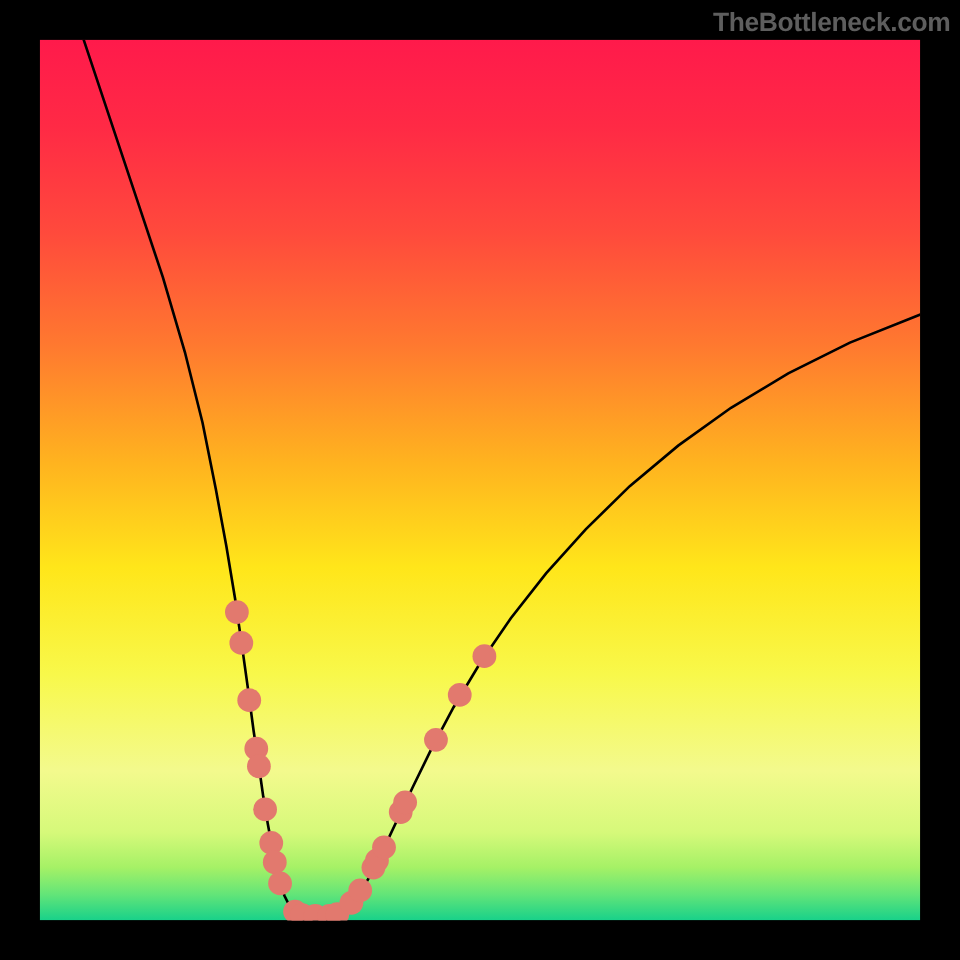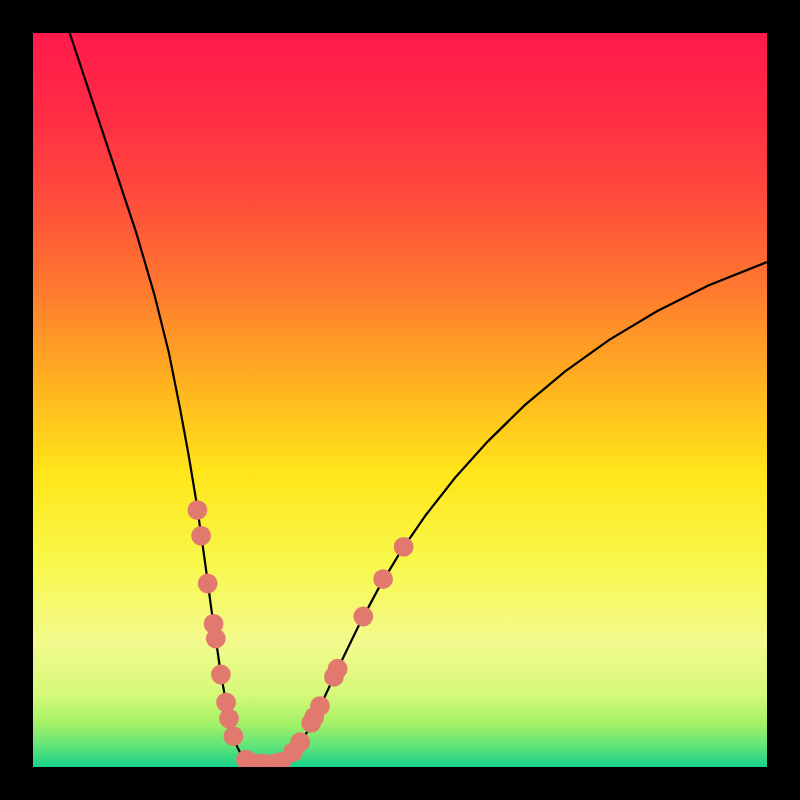--- a/index.html
+++ b/index.html
@@ -107,13 +107,14 @@
           <circle cx="39.100" cy="91.700" r="1.35" fill="#e2796e"></circle>
           <circle cx="41.000" cy="87.700" r="1.35" fill="#e2796e"></circle>
           <circle cx="41.500" cy="86.600" r="1.35" fill="#e2796e"></circle>
           <circle cx="45.000" cy="79.500" r="1.35" fill="#e2796e"></circle>
           <circle cx="47.700" cy="74.400" r="1.35" fill="#e2796e"></circle>
           <circle cx="50.500" cy="70.000" r="1.35" fill="#e2796e"></circle>
         </g>
     </svg>
 
   </div>
+  <div class="watermark">TheBottleneck.com</div>
 </div>
 
 </body></html>

